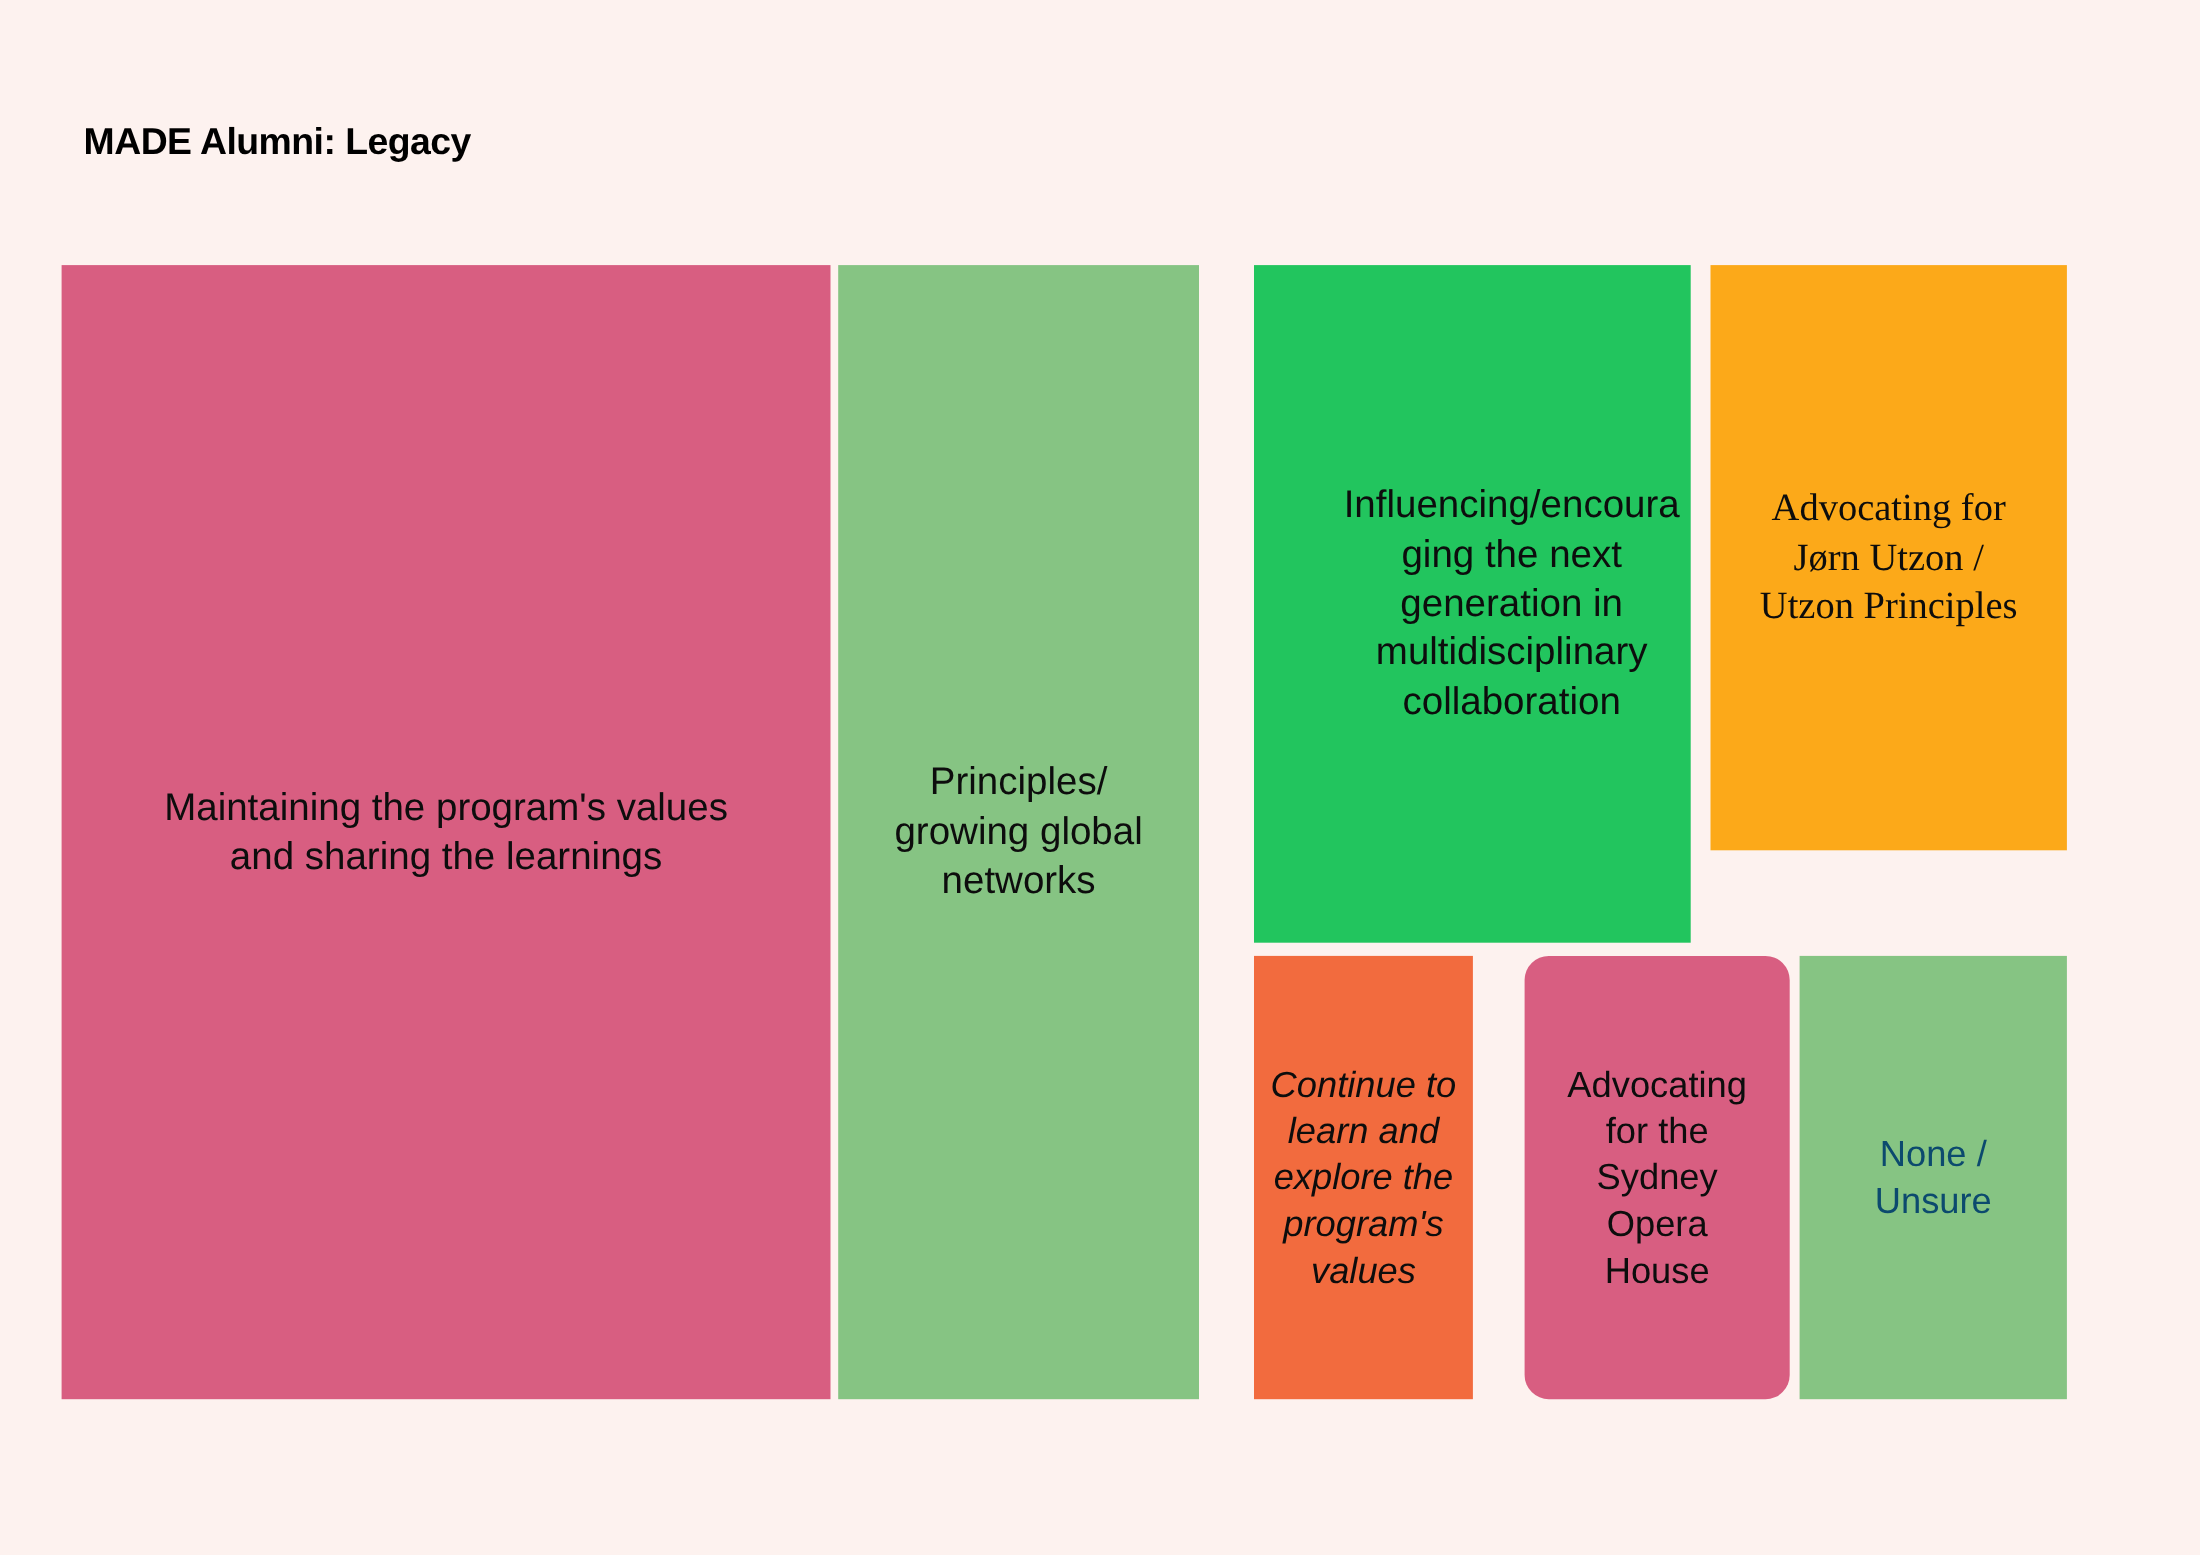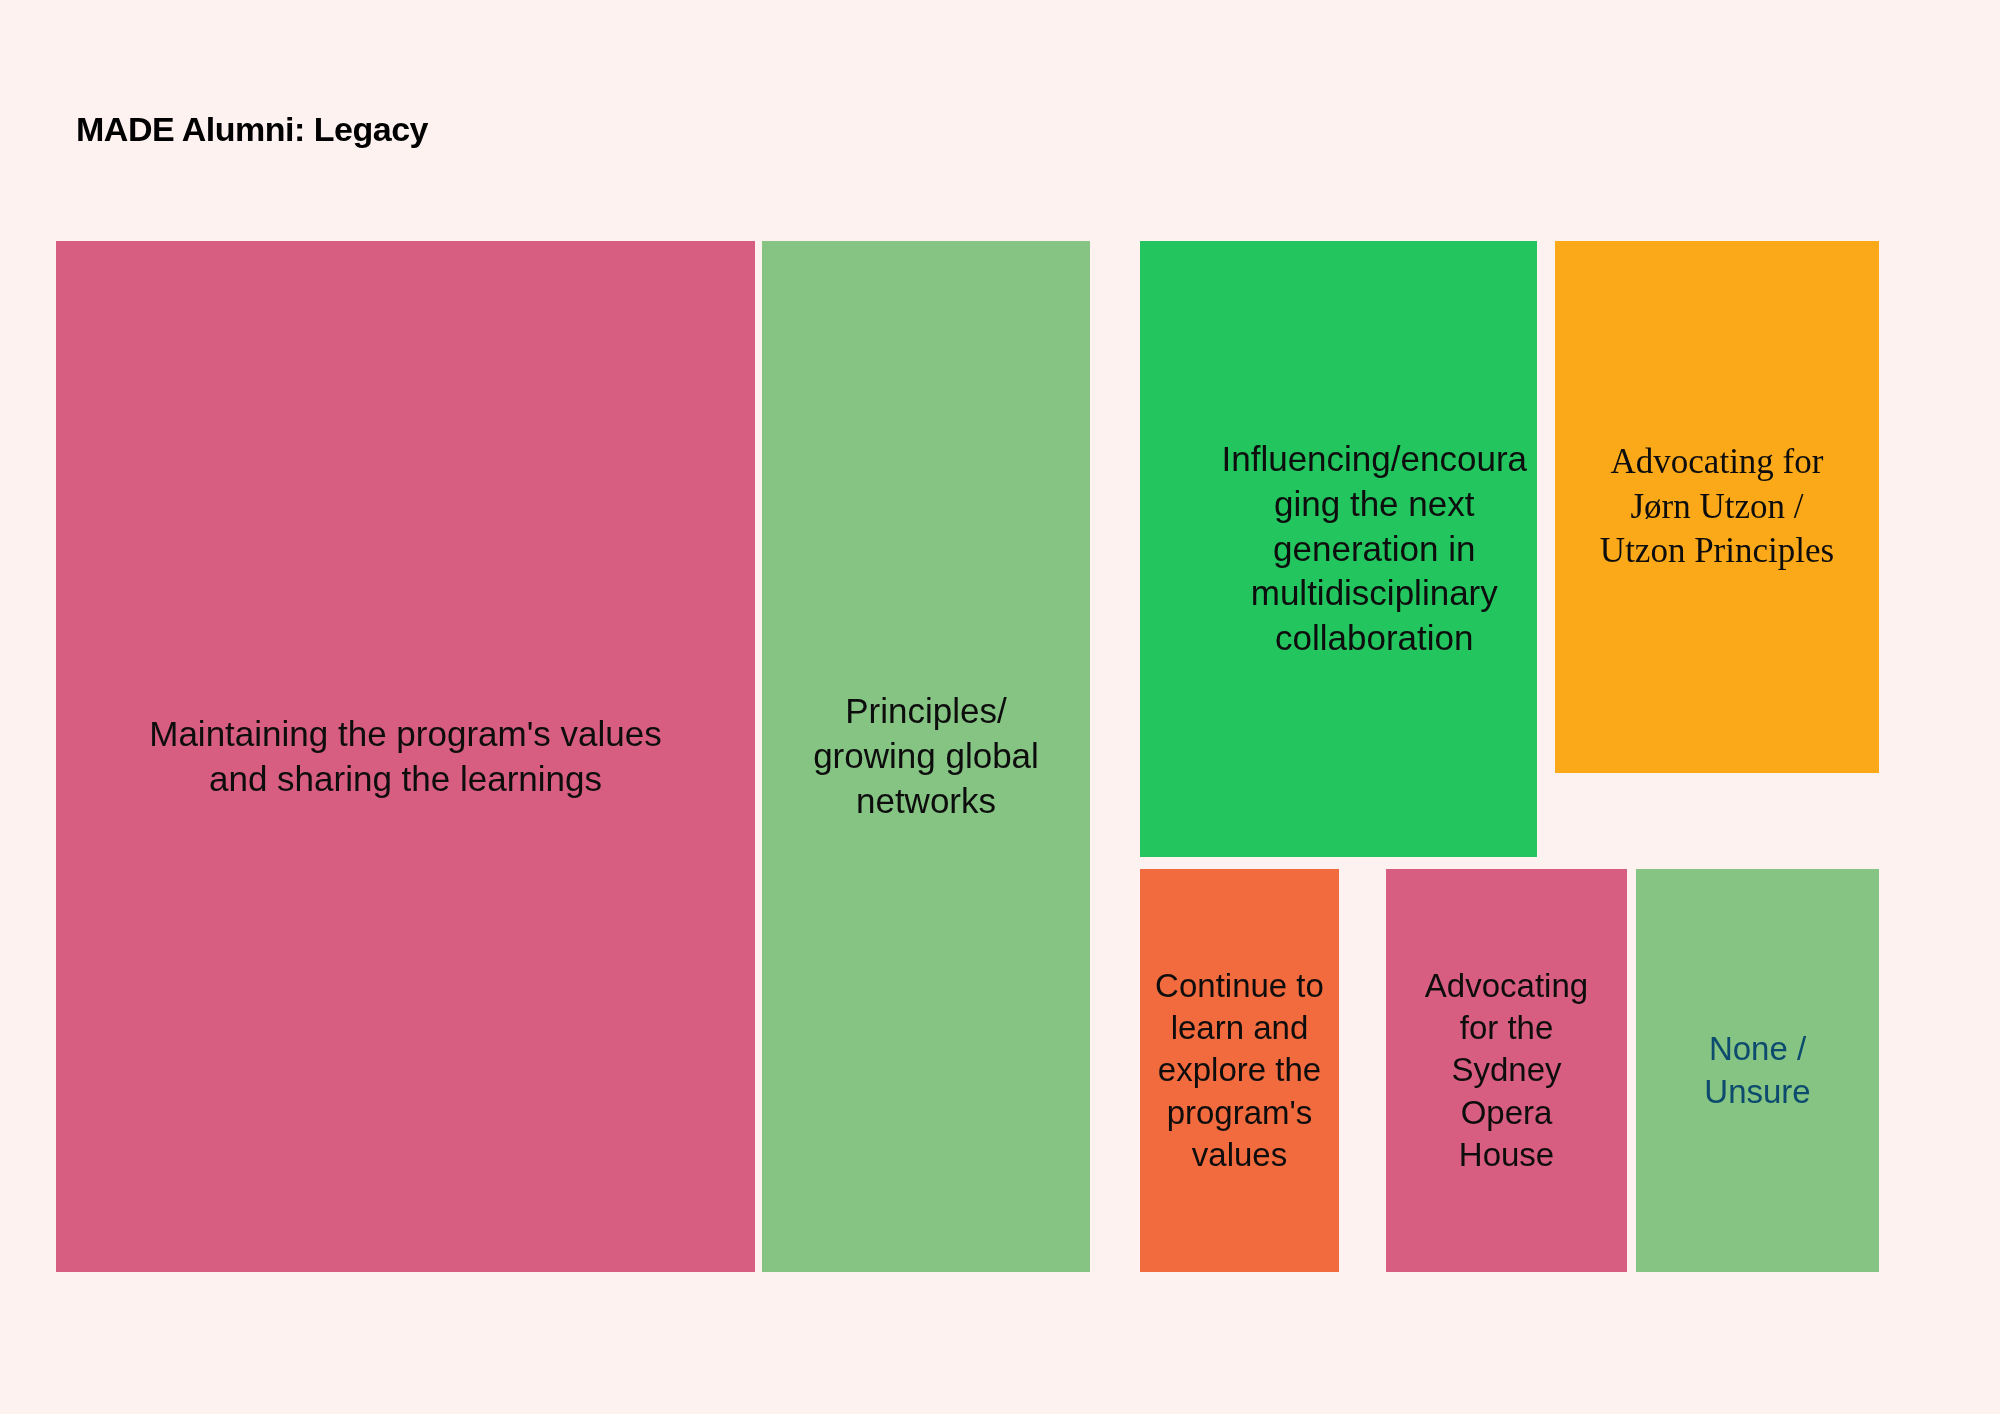--- a/index.html
+++ b/index.html
@@ -59,24 +59,24 @@
 
   .cell-maintaining { left: 706px;  top: 0px;   width: 328px; height: 1031px; }
   .cell-maintaining .tm-label { font-size: 35px; }
 
   .cell-influencing { left: 1084px; top: 0px;   width: 397px; height: 616px; }
   .cell-influencing .tm-label { font-size: 35px; }
 
   .cell-advocating-utzon { left: 1499px; top: 0px; width: 324px; height: 532px; font-family: Liberation Serif, serif; }
   .cell-advocating-utzon .tm-label { font-size: 35px; }
 
-  .cell-continue { left: 1084px; top: 628px; width: 199px; height: 403px; }
+  .cell-continue { left: 1084px; top: 628px; width: 199px; height: 403px; font-style: italic; }
   .cell-continue .tm-label { font-size: 33px; }
 
-  .cell-advocating-soh { left: 1330px; top: 628px; width: 241px; height: 403px; }
+  .cell-advocating-soh { left: 1330px; top: 628px; width: 241px; height: 403px; border-radius: 22px; }
   .cell-advocating-soh .tm-label { font-size: 33px; }
 
   .cell-none { left: 1580px; top: 628px; width: 243px; height: 403px; }
   .cell-none .tm-label { font-size: 33px; }
 </style>
 </head>
 <body style="background: rgb(253, 242, 239);">
 
 <div id="root" style="background: rgb(253, 242, 239);">
 

